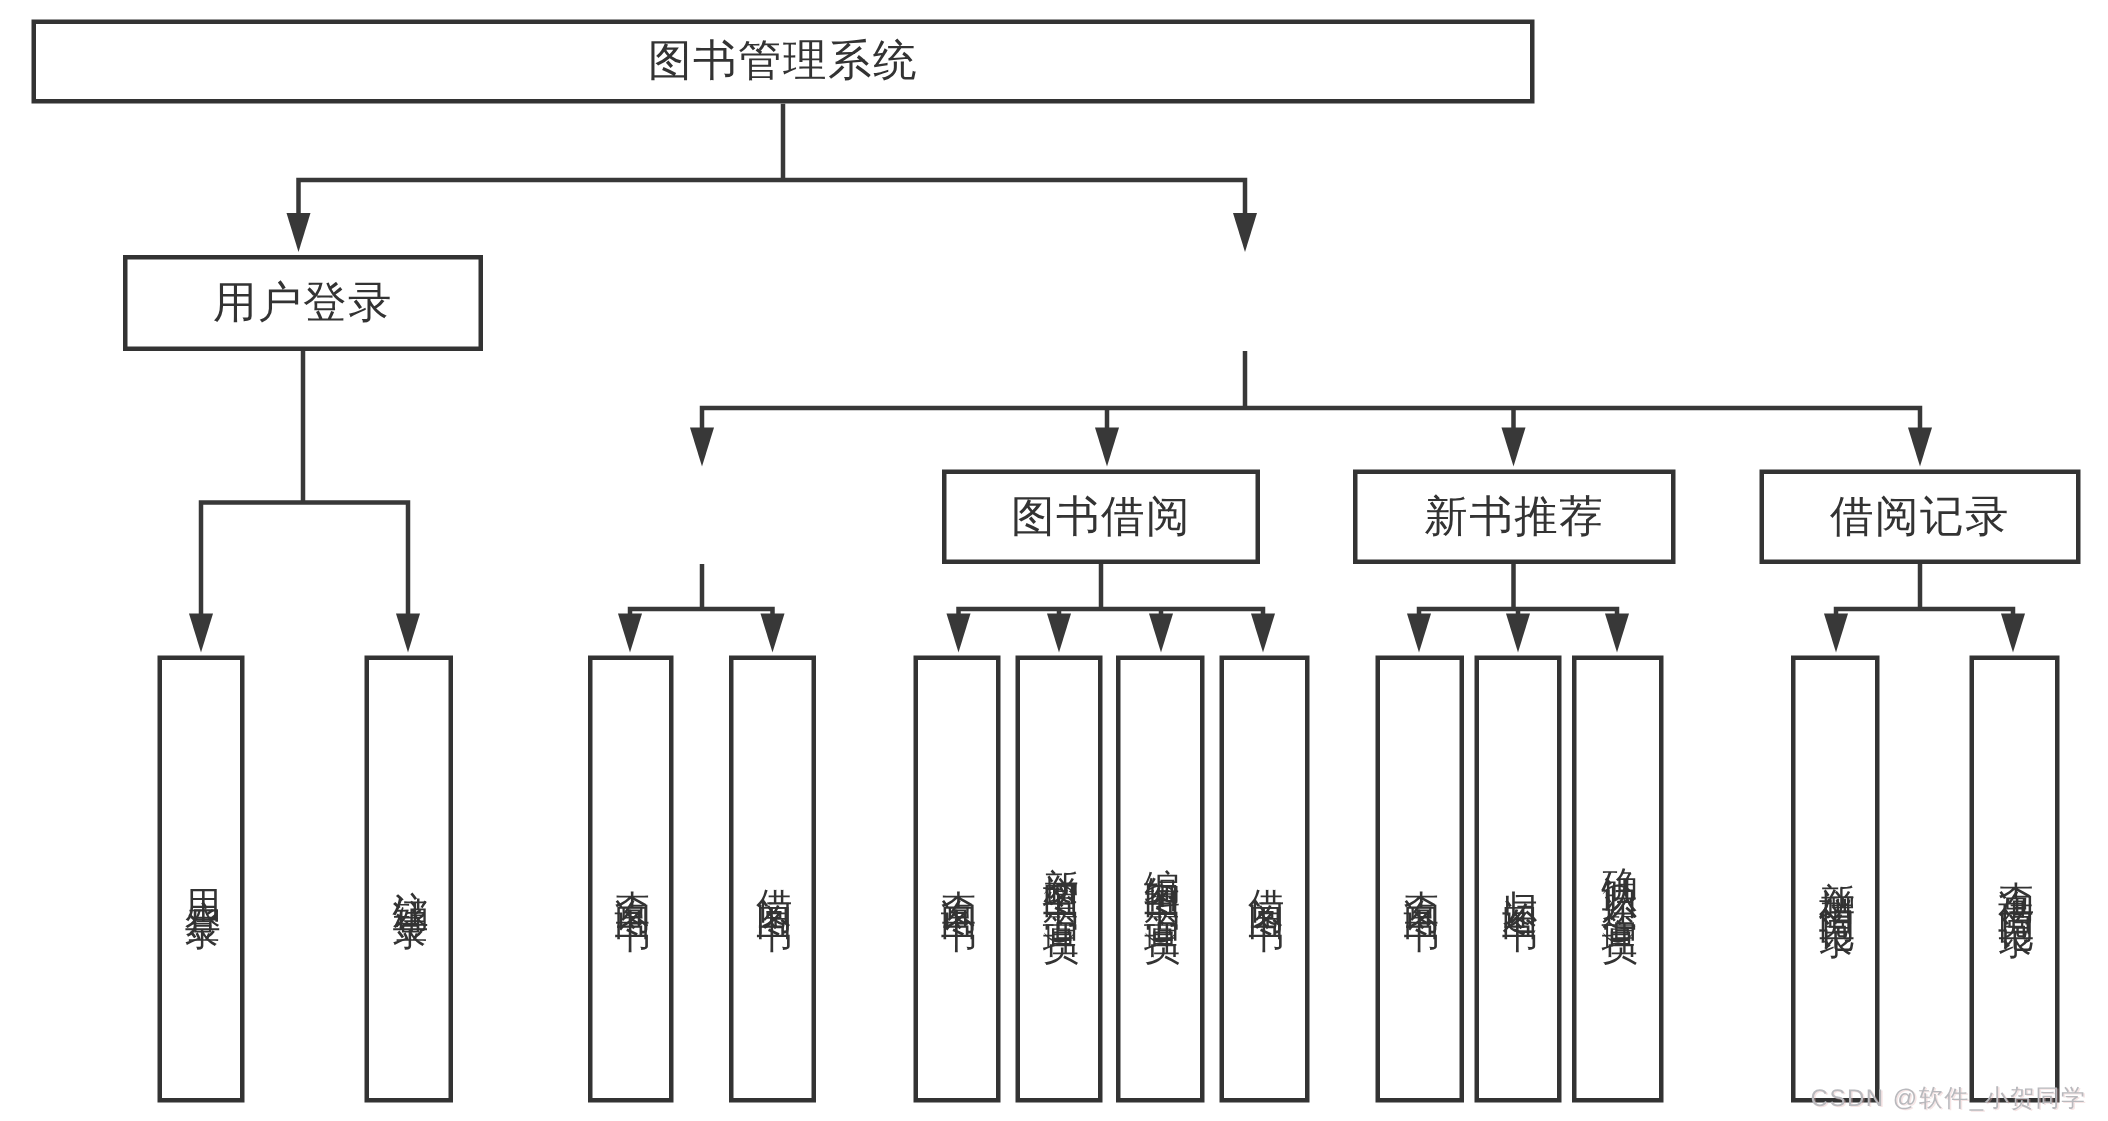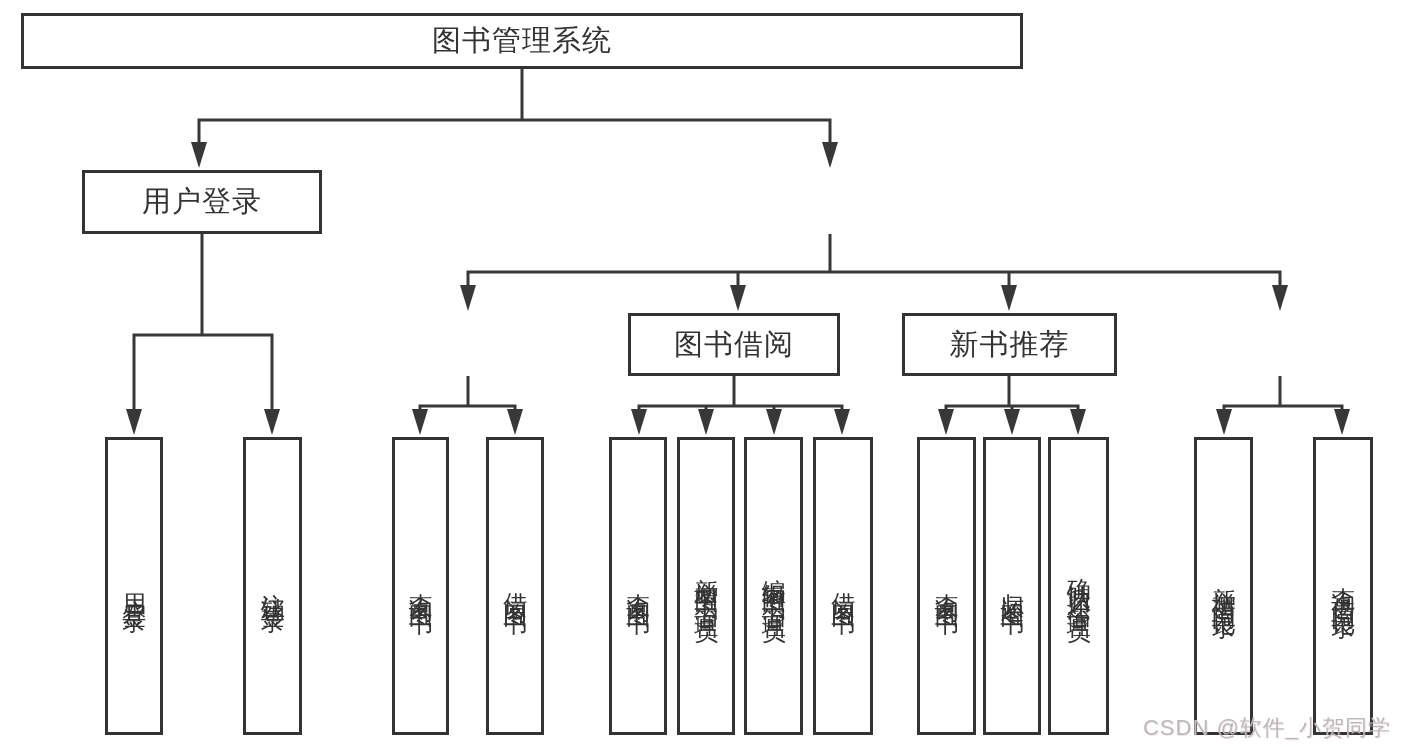--- a/index.html
+++ b/index.html
@@ -25,21 +25,21 @@
     writing-mode:vertical-rl;
     text-orientation:mixed;
     font-size:24px;
     letter-spacing:6px;
     line-height:1.1;
     white-space:nowrap;
   }
   .watermark{
     position:absolute;
     right:14px;bottom:4px;
-    font-size:22px;
+    font-size:16px;
     color:#b9b9bd;
     letter-spacing:1px;
     z-index:5;
     text-shadow:1px 1px 0 rgba(230,180,180,0.35);
   }
 </style>
 </head>
 <body>
 
 <div class="canvas">
@@ -94,20 +94,23 @@
   <div class="node h" style="left:82px;top:170px;width:240px;height:64px">
     <span class="lbl">用户登录</span>
   </div>
 
   <div class="node h" style="left:628px;top:313px;width:212px;height:63px">
     <span class="lbl">图书借阅</span>
   </div>
   <div class="node h" style="left:902px;top:313px;width:215px;height:63px">
     <span class="lbl">新书推荐</span>
   </div>
+  <div class="node h" style="left:1173px;top:313px;width:214px;height:63px">
+    <span class="lbl">借阅记录</span>
+  </div>
 
   <div class="node v" style="left:105px;top:437px;width:58px;height:298px">
     <span class="lbl">用户登录</span>
   </div>
   <div class="node v" style="left:243px;top:437px;width:59px;height:298px">
     <span class="lbl">注销登录</span>
   </div>
 
   <div class="node v" style="left:392px;top:437px;width:57px;height:298px">
     <span class="lbl">查询图书</span>

